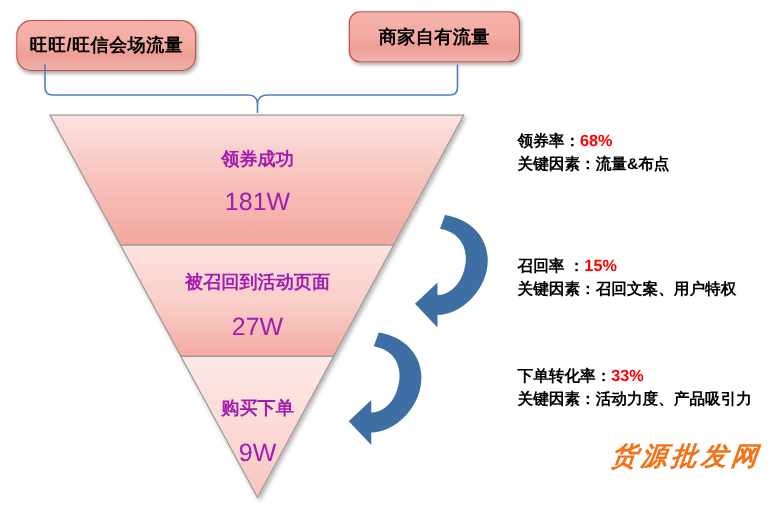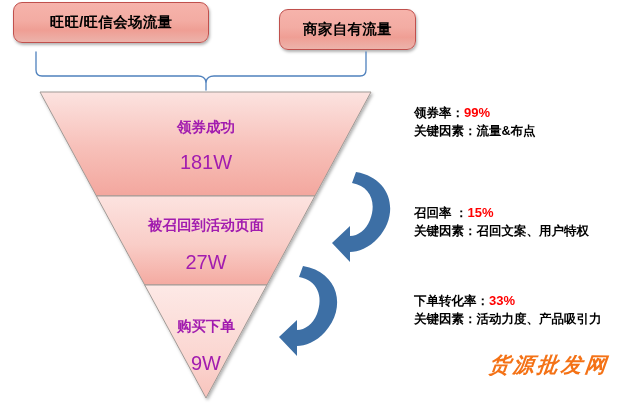--- a/index.html
+++ b/index.html
@@ -28,21 +28,21 @@
     box-shadow: 1px 2px 3px rgba(0,0,0,0.30);
     display: flex;
     align-items: center;
     justify-content: center;
     color: #000000;
     font-size: 14.5px;
     font-weight: 700;
     letter-spacing: 0.3px;
     white-space: nowrap;
   }
-  #src-box-1 { left: 13px;  top: 2px;  width: 196px; height: 41px; }
+  #src-box-1 { left: 13px;  top: 16px;  width: 144px; height: 41px; border-radius: 12px; }
   #src-box-2 { left: 279px; top: 9px;  width: 137px; height: 41px; }
 
   
   #bracket {
     position: absolute;
     left: 0; top: 0;
     width: 623px; height: 411px;
     pointer-events: none;
   }
 
@@ -192,21 +192,21 @@
   <div id="f1-value" class="funnel-label funnel-value">181W</div>
 
   <div id="f2-title" class="funnel-label funnel-title">被召回到活动页面</div>
   <div id="f2-value" class="funnel-label funnel-value">27W</div>
 
   <div id="f3-title" class="funnel-label funnel-title">购买下单</div>
   <div id="f3-value" class="funnel-label funnel-value">9W</div>
 
   <div id="note-1" class="note">
     <span class="row">
-      <span class="lbl">领券率：</span><span class="pct">99%</span>
+      <span class="lbl">领券率：</span><span class="pct">68%</span>
     </span>
     <span class="row">
       <span class="fac">关键因素：</span><span class="fac">流量&amp;布点</span>
     </span>
   </div>
 
   <div id="note-2" class="note">
     <span class="row">
       <span class="lbl">召回率 ：</span><span class="pct">15%</span>
     </span>

